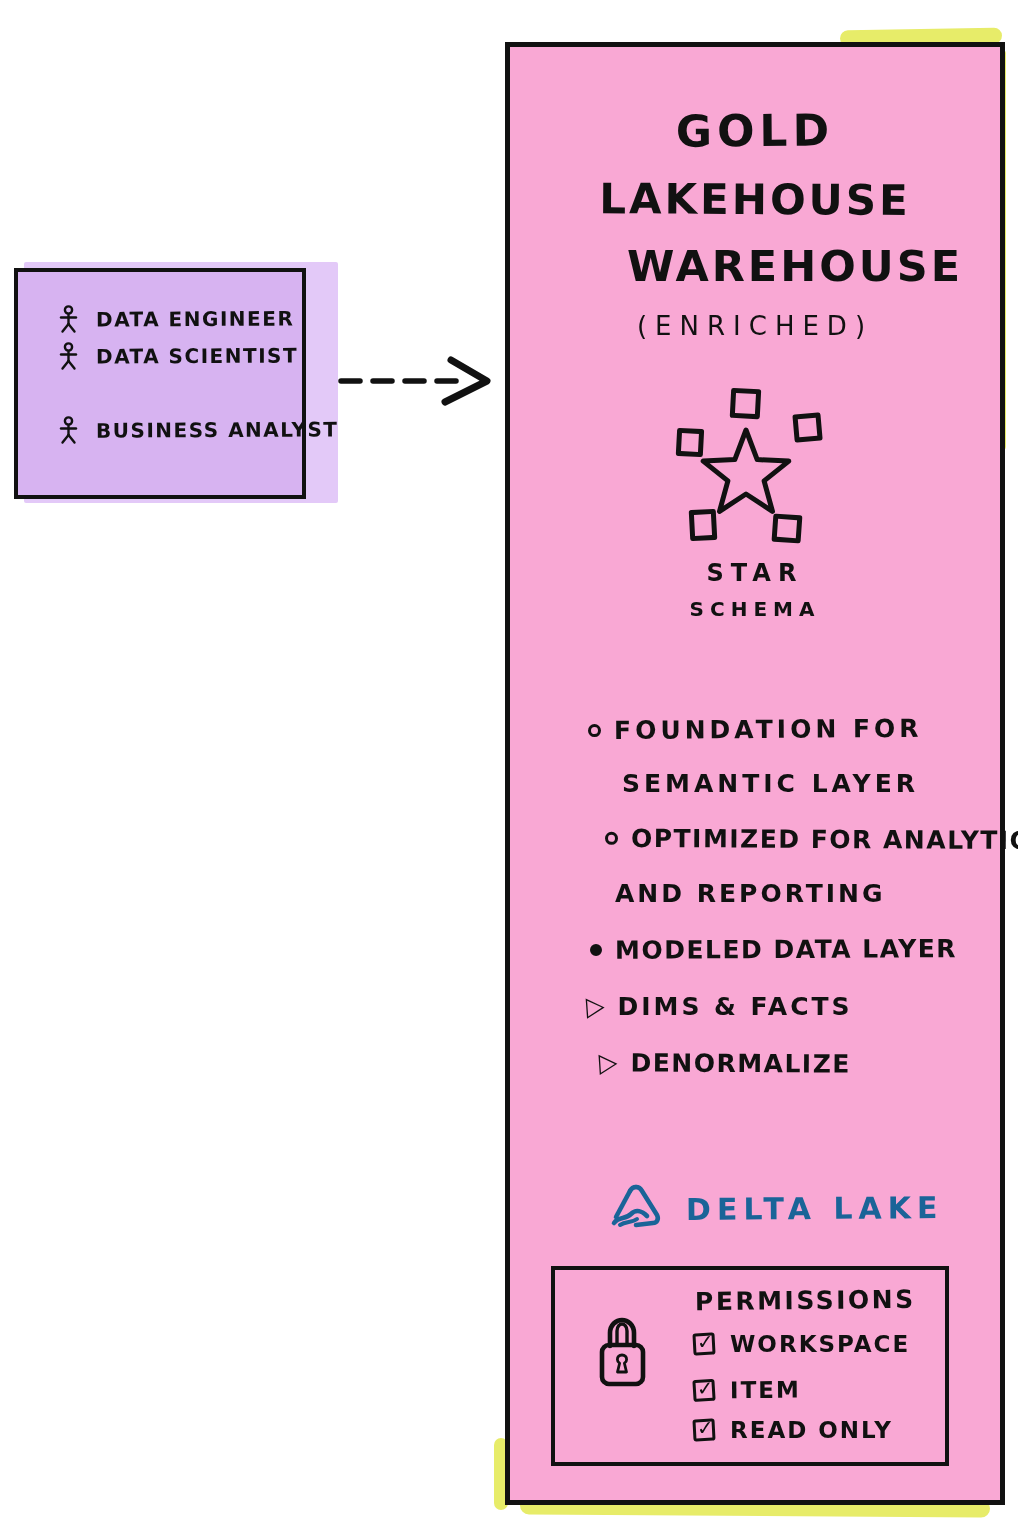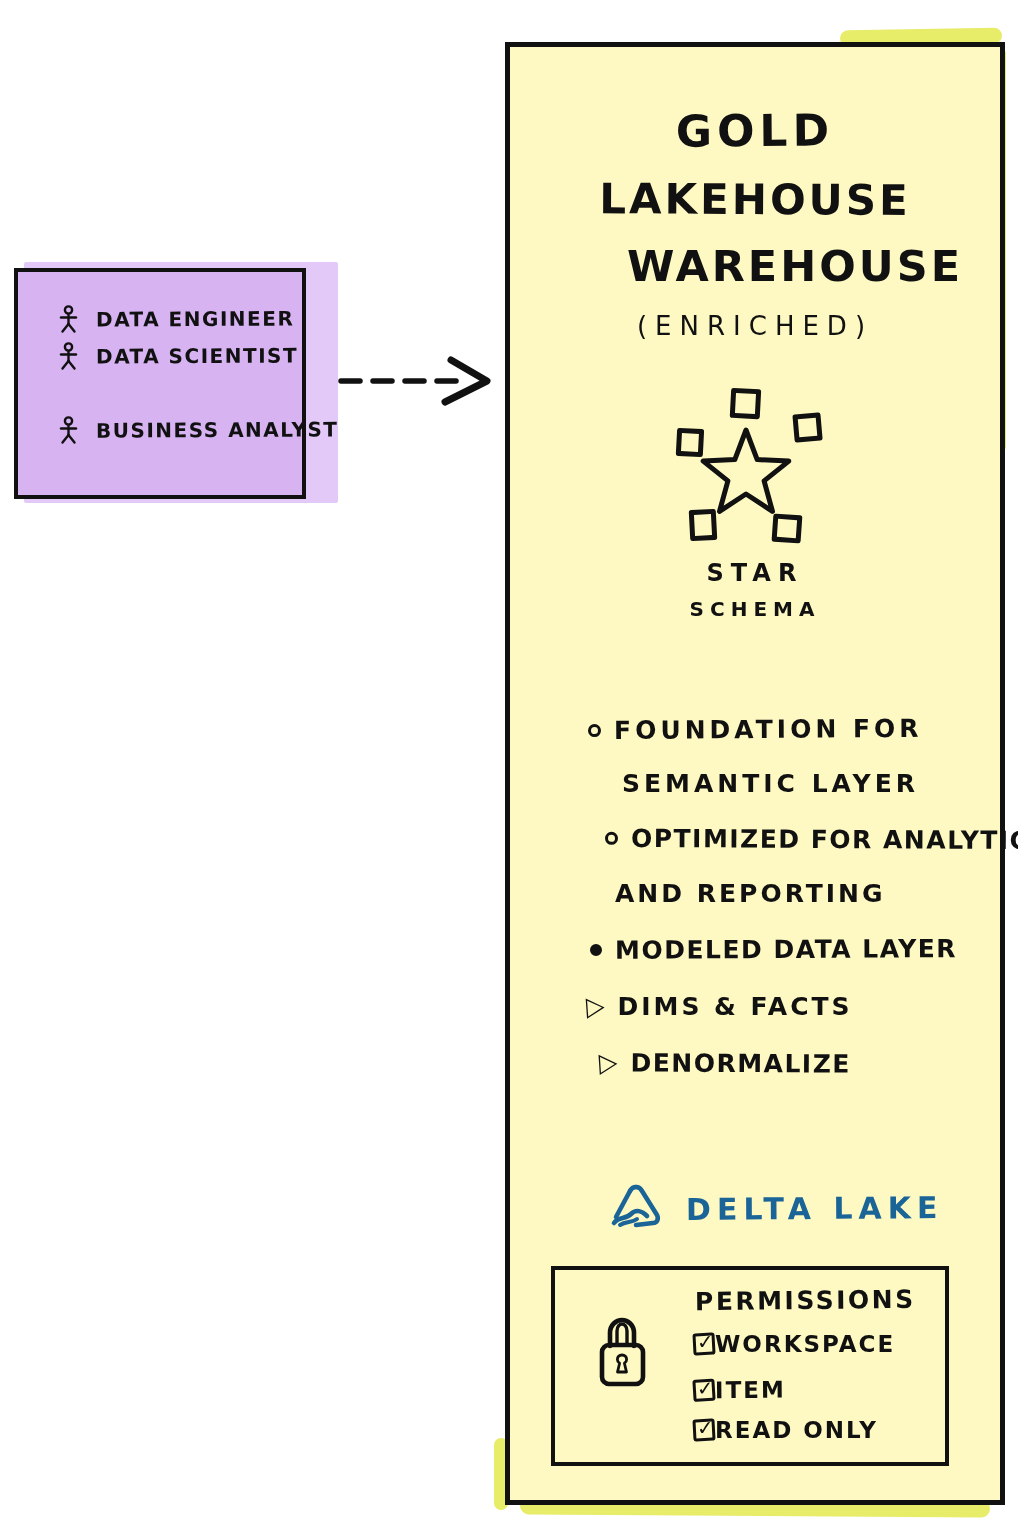--- a/index.html
+++ b/index.html
@@ -16,21 +16,21 @@
     background:#d7b3f1;border:4px solid #111;box-sizing:border-box;z-index:1;
   }
   .user-row{position:absolute;left:40px;display:flex;align-items:center;gap:17px;height:30px;}
   .user-row svg{flex:0 0 auto;}
   .user-label{font-size:20px;font-weight:bold;letter-spacing:1.5px;white-space:nowrap;transform:rotate(-.3deg);}
   
   .arrow-svg{position:absolute;left:333px;top:350px;z-index:1;}
   
   .gold-box{
     position:absolute;left:505px;top:42px;width:500px;height:1463px;
-    background:#fef9c3;border:5px solid #111;box-sizing:border-box;z-index:1;
+    background:#f9a8d4;border:5px solid #111;box-sizing:border-box;z-index:1;
   }
   .gb{position:absolute;left:0;width:100%;text-align:center;white-space:nowrap;}
   .t1{top:58px;font-size:44px;font-weight:bold;letter-spacing:5px;transform:rotate(-.5deg);}
   .t2{top:128px;font-size:42px;font-weight:bold;letter-spacing:3px;transform:rotate(.3deg);}
   .t3{top:194px;font-size:43px;font-weight:bold;letter-spacing:3px;padding-left:40px;}
   .t4{top:264px;font-size:26px;font-weight:normal;letter-spacing:8px;}
   .star-wrap{position:absolute;left:155px;top:338px;width:165px;height:165px;}
   .star-label1{top:512px;font-size:24px;font-weight:bold;letter-spacing:7px;}
   .star-label2{top:550px;font-size:20px;font-weight:bold;letter-spacing:6px;}
   
@@ -51,21 +51,21 @@
   
   .delta-row{position:absolute;left:96px;top:1134px;display:flex;align-items:center;gap:22px;text-align:right;}
   .delta-text{font-size:30px;font-weight:bold;letter-spacing:6px;color:#1a6498;white-space:nowrap;transform:rotate(-.4deg);}
   
   .perm-box{
     position:absolute;left:41px;top:1219px;width:398px;height:200px;
     border:4px solid #111;box-sizing:border-box;background:transparent;
   }
   .perm-title{position:absolute;left:140px;top:16px;font-size:25px;font-weight:bold;letter-spacing:2.5px;transform:rotate(-.6deg);white-space:nowrap;}
   .lock-wrap{position:absolute;left:42px;top:46px;}
-  .prow{position:absolute;left:138px;display:flex;align-items:center;height:28px;white-space:nowrap;}
+  .prow{position:absolute;left:138px;display:flex;align-items:center;gap:15px;height:28px;white-space:nowrap;}
   .p1{top:60px;} .p2{top:106px;transform:rotate(-.5deg);} .p3{top:146px;}
   .plabel{font-size:23px;font-weight:bold;letter-spacing:2px;}
   .cbox{
     position:relative;width:22px;height:22px;border:3px solid #111;box-sizing:border-box;
     flex:0 0 auto;transform:rotate(-3deg);border-radius:3px;
   }
   .cbox::after{
     content:"✓";position:absolute;left:1px;top:-6px;font-size:20px;font-weight:bold;color:#111;
   }
 </style>

